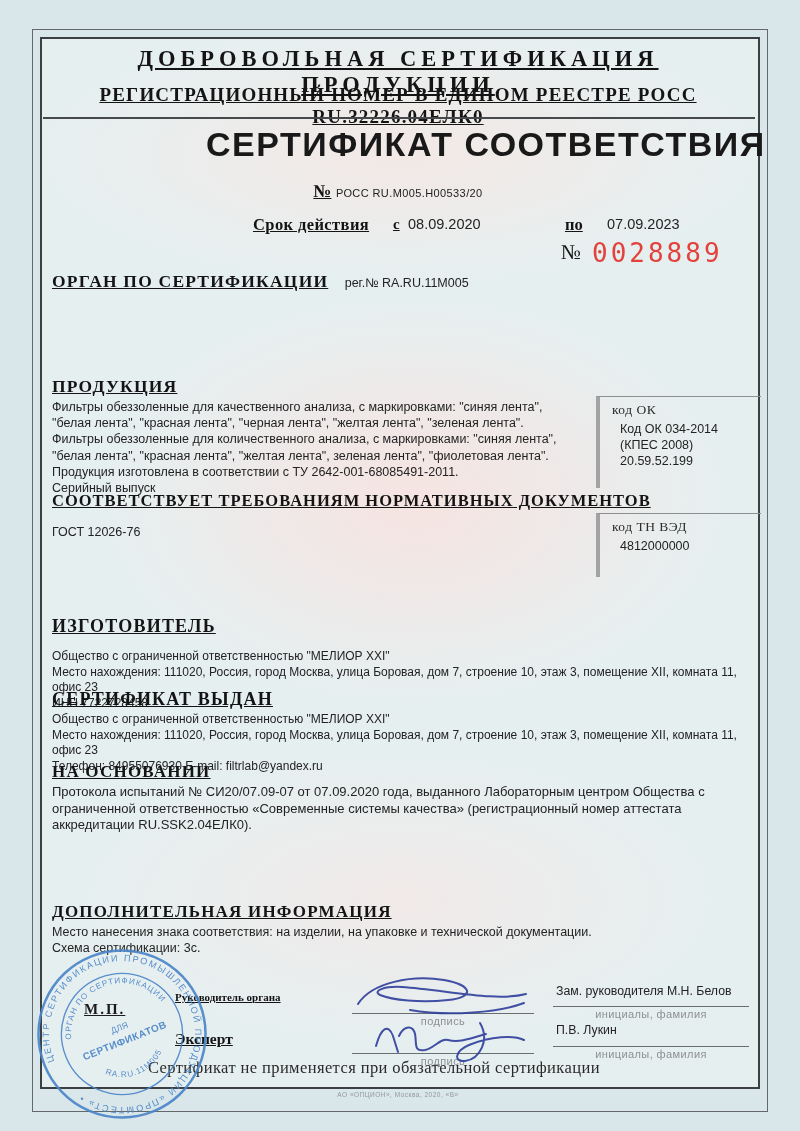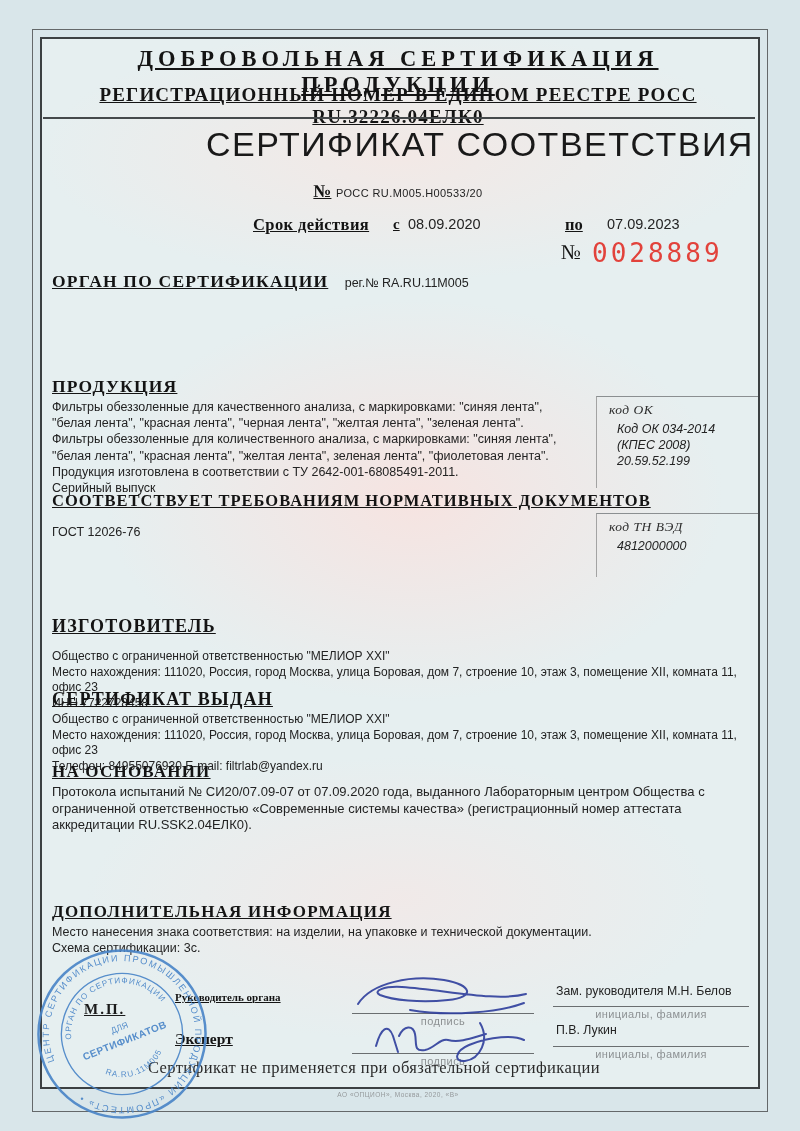--- a/index.html
+++ b/index.html
@@ -23,35 +23,35 @@
       #e6eff0;
   }
   .serifB{font-family:"Liberation Serif","DejaVu Serif",serif;font-weight:bold;color:#141414;text-decoration:underline;}
   .serif{font-family:"Liberation Serif","DejaVu Serif",serif;color:#141414;}
   .sans{font-family:"Liberation Sans","DejaVu Sans",sans-serif;color:#232323;}
   .pre{white-space:pre-line;}
   .center{left:40px;width:716px;text-align:center;}
   .h1{top:46px;font-size:22.5px;letter-spacing:5px;}
   .h2{top:84px;font-size:19px;letter-spacing:1.2px;}
   .rule{left:43px;top:117px;width:712px;border-top:2px solid #45494b;}
-  .big-title{left:206px;top:125px;font-size:34px;font-weight:normal;letter-spacing:1.5px;color:#191919;font-family:"Liberation Sans",sans-serif;}
+  .big-title{left:206px;top:125px;font-size:34px;font-weight:bold;letter-spacing:1.5px;color:#191919;font-family:"Liberation Sans",sans-serif;}
   .cert-no-row{top:181px;}
   .cert-no-sign{font-size:18px;}
   .cert-no-val{font-size:11px;letter-spacing:.4px;}
   .v-label{left:253px;top:215px;font-size:16.5px;letter-spacing:.4px;}
   .v-from{left:393px;top:216px;font-size:15px;}
   .v-from-date{left:408px;top:216px;font-size:14.5px;}
   .v-to{left:565px;top:215px;font-size:16.5px;}
   .v-to-date{left:607px;top:216px;font-size:14.5px;}
   .blank-sign{left:561px;top:240px;font-size:21px;}
   .blank-no{left:592px;top:238px;font-size:26px;letter-spacing:3px;color:#e2423b;font-family:"DejaVu Sans Mono",monospace;}
   .sec-head{font-size:17px;letter-spacing:1.2px;}
   .body-txt{font-size:12.5px;line-height:16.2px;}
   .small-txt{font-size:12px;line-height:15.6px;}
-  .code-box{border-left:1px solid #a3a3a3;border-top:1px solid #8b8f91;padding:5px 0 0 12px;font-style:italic;}
+  .code-box{border-left:4px solid #a3a3a3;border-top:1px solid #8b8f91;padding:5px 0 0 12px;}
   .code-label{font-family:"Liberation Serif",serif;font-size:13.5px;color:#2c2c2c;letter-spacing:.5px;}
   .code-val{font-size:12.5px;line-height:16px;margin:3px 0 0 8px;}
   .sig-line{border-top:1px solid #6a6e70;}
   .cap{font-size:11px;color:#8d9193;text-align:center;letter-spacing:.4px;}
   .name-txt{font-size:12.3px;}
   .footnote{left:148px;top:1058px;font-size:16.5px;letter-spacing:.4px;color:#2a2a2a;z-index:4;}
   .mp{left:84px;top:1001px;font-size:15px;letter-spacing:2px;z-index:3;color:#1b1b1b;}
   .stamp-svg{left:26px;top:938px;z-index:5;opacity:.92;}
   .ink{left:350px;z-index:3;}
   .print-footer{top:1091px;font-size:6.5px;color:#95999b;letter-spacing:.5px;}

